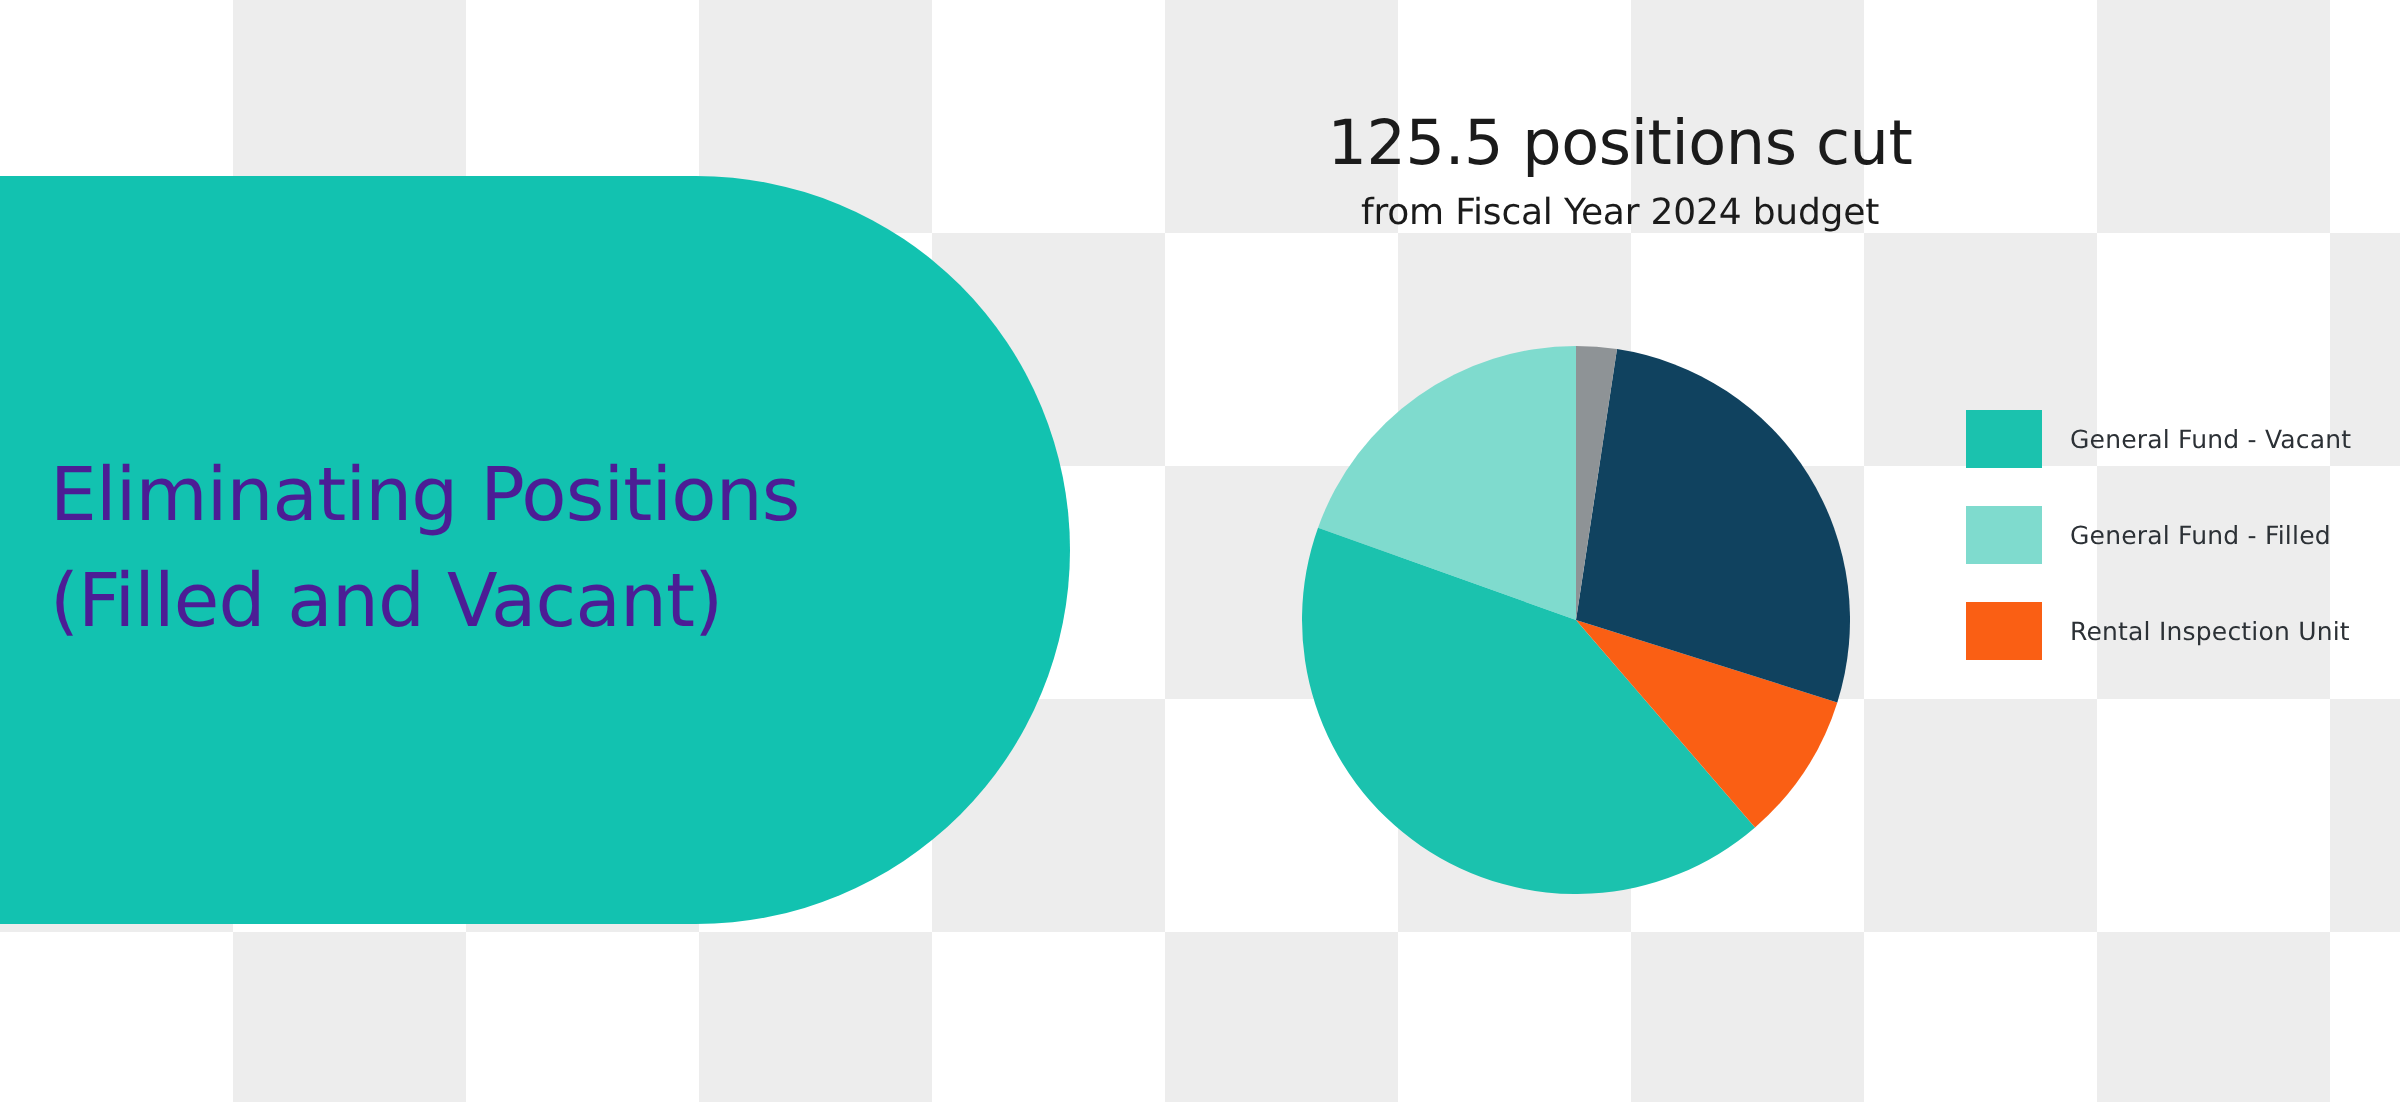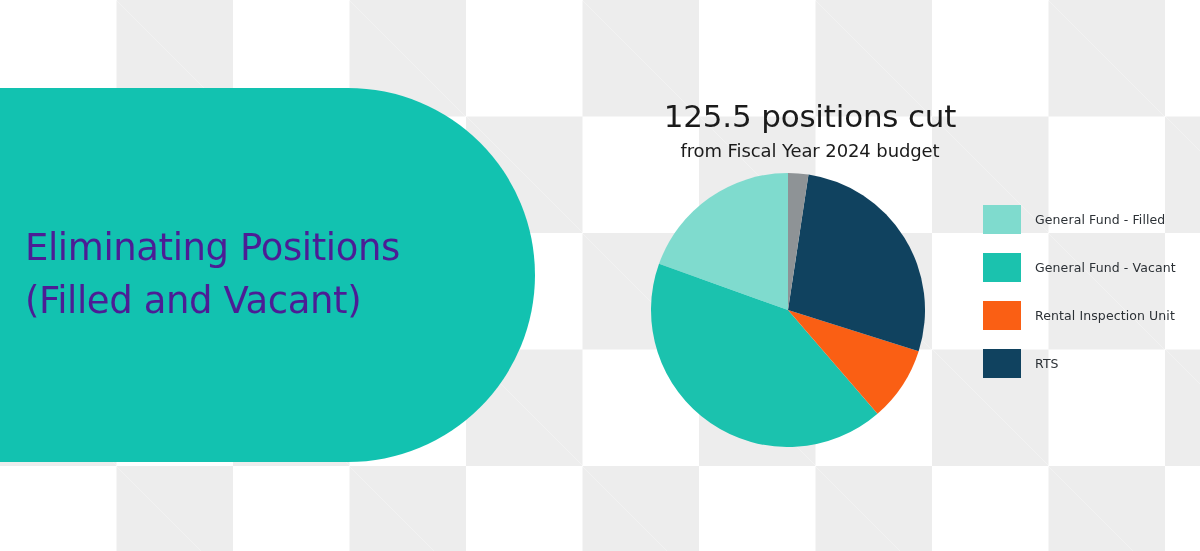--- a/index.html
+++ b/index.html
@@ -64,21 +64,20 @@
     width: 600px;
     height: 440px;
   }
 
   #chart-title-block {
     position: absolute;
     left: 0;
     top: 0;
     width: 420px;
     text-align: center;
-    margin-top: 44px;
   }
   #chart-title {
     color: #1b1b1b;
     font-size: 31px;
     font-weight: 400;
     line-height: 1.15;
     letter-spacing: -0.2px;
   }
   #chart-subtitle {
     color: #1b1b1b;
@@ -150,31 +149,27 @@
             <path d="M 137 137 L 226.52 240.71 A 137 137 0 0 1 8.02 90.82 Z" fill="#1BC2AE"></path>
             <path d="M 137 137 L 267.66 178.20 A 137 137 0 0 1 226.52 240.71 Z" fill="#FA5F14"></path>
             <path d="M 137 137 L 157.49 1.54 A 137 137 0 0 1 267.66 178.20 Z" fill="#10425F"></path>
             <path d="M 137 137 L 137.00 0.00 A 137 137 0 0 1 157.49 1.54 Z" fill="#8E9396"></path>
           </g>
       </svg>
     </div>
 
     <div id="legend">
         <div class="legend-row">
+          <span class="legend-swatch" style="background: rgb(27, 194, 174);"></span>
+          <span class="legend-label">General Fund - Vacant</span>
+        </div>
+        <div class="legend-row">
           <span class="legend-swatch" style="background: rgb(127, 219, 206);"></span>
           <span class="legend-label">General Fund - Filled</span>
         </div>
         <div class="legend-row">
-          <span class="legend-swatch" style="background: rgb(27, 194, 174);"></span>
-          <span class="legend-label">General Fund - Vacant</span>
-        </div>
-        <div class="legend-row">
           <span class="legend-swatch" style="background: rgb(250, 95, 20);"></span>
           <span class="legend-label">Rental Inspection Unit</span>
-        </div>
-        <div class="legend-row">
-          <span class="legend-swatch" style="background: rgb(16, 66, 95);"></span>
-          <span class="legend-label">RTS</span>
         </div>
       </div>
 
   </div>
 </div>
 
 </body></html>

